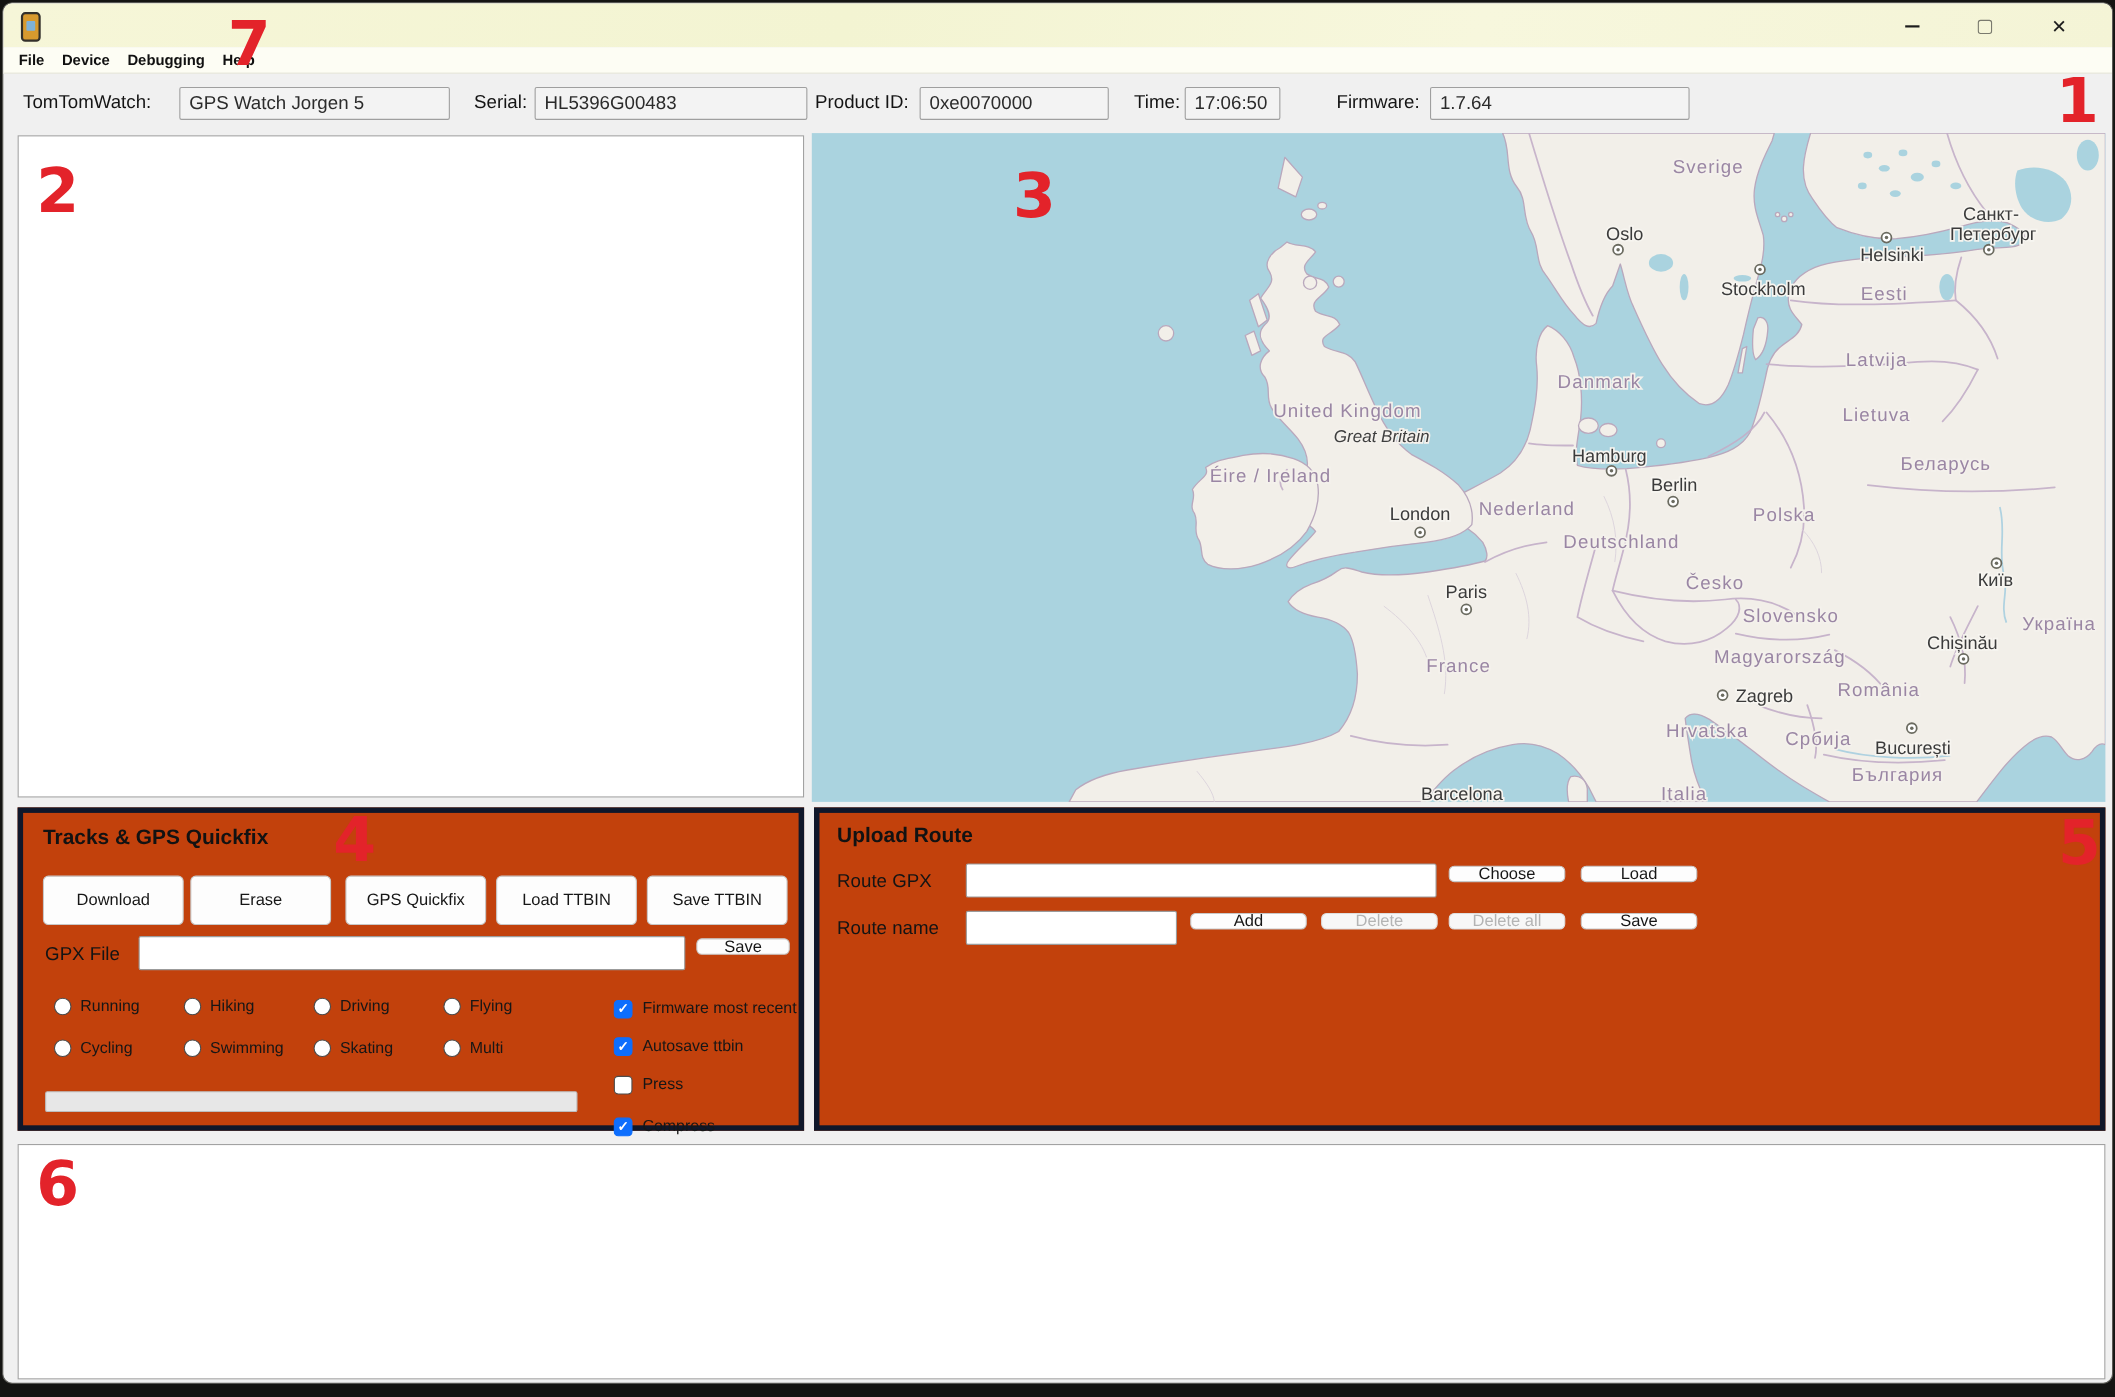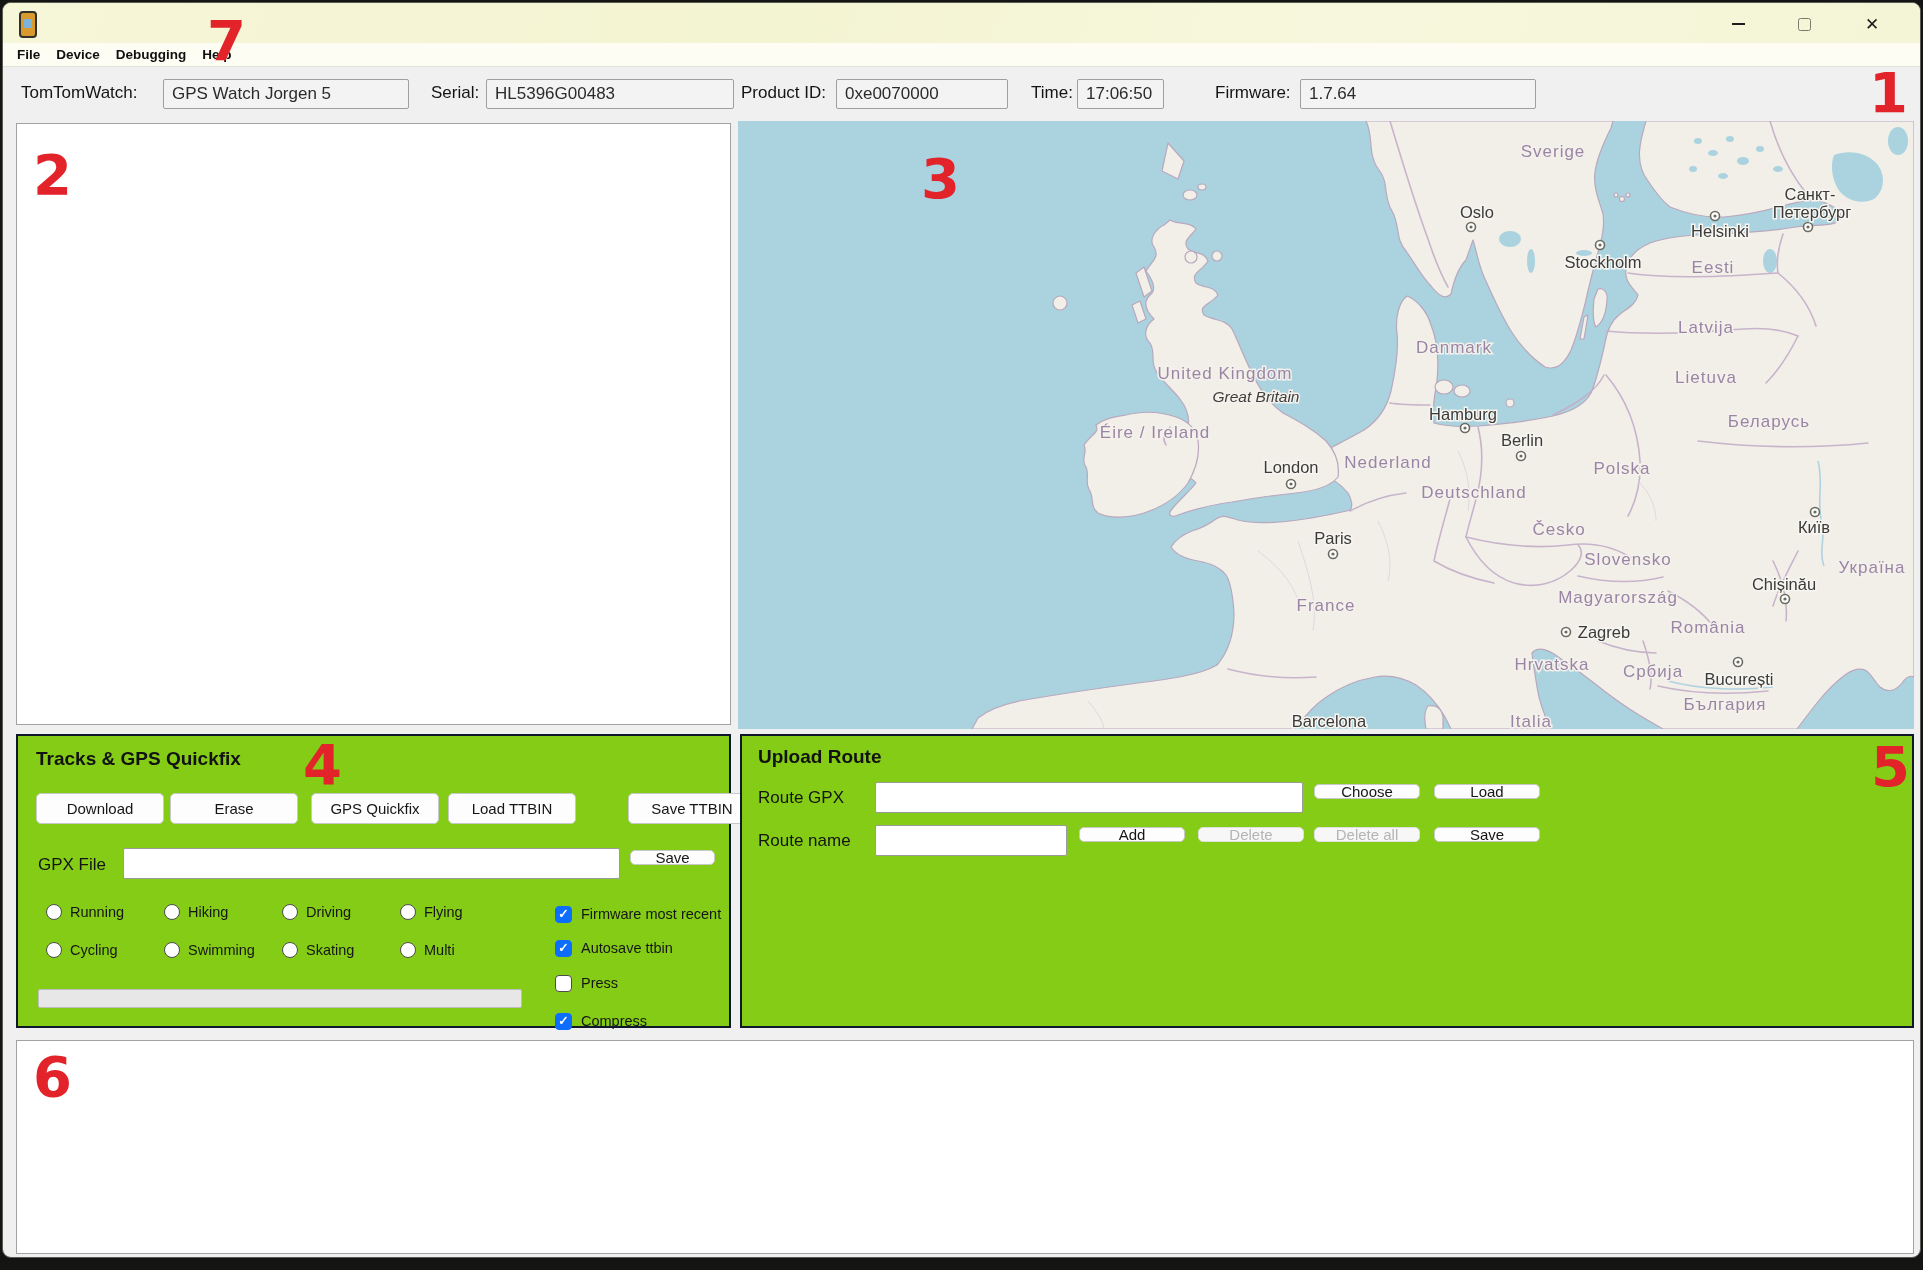--- a/index.html
+++ b/index.html
@@ -19,24 +19,24 @@
   
   .menubar{position:absolute;left:0;top:40px;width:100%;height:24px;background:#fdfdf4;
            border-bottom:1px solid #e3e3d8;display:flex;align-items:center;padding-left:6px;box-sizing:border-box;}
   .menu-item{font-size:13.5px;font-weight:700;color:#101010;padding:0 8px;cursor:default;}
   
   .ib-label{position:absolute;top:80px;font-size:17px;color:#141414;}
   .ib-input{position:absolute;top:76px;height:30px;background:#f3f3f3;border:1px solid #9f9f9f;
             border-radius:2px;font-size:17px;color:#2b2b2b;padding:0 8px;box-sizing:border-box;line-height:28px;white-space:nowrap;overflow:hidden;}
   
   .panel-white{position:absolute;background:#ffffff;border:1px solid #a2a2a2;box-sizing:border-box;}
-  .groupbox{position:absolute;border:2px solid #0f172a;box-sizing:border-box;background:#84cc16;}
+  .groupbox{position:absolute;border:5px solid #0f172a;box-sizing:border-box;background:#c2410c;}
   .gb-header{position:absolute;left:18px;top:12px;font-size:19px;font-weight:700;color:#121212;}
   
-  .btn{position:absolute;height:31px;background:#fdfdfd;border:1px solid #c8c8c8;border-radius:5px;
+  .btn{position:absolute;height:45px;background:#fdfdfd;border:1px solid #c8c8c8;border-radius:5px;
        font-size:15px;color:#161616;display:flex;align-items:center;justify-content:center;box-sizing:border-box;cursor:default;}
   .btn.small{height:15px;}
   .btn.disabled{color:#b4b4b4;border-color:#dedede;background:#f7f7f7;}
   .tinput{position:absolute;background:#ffffff;border:1px solid #9b9b9b;border-radius:2px;box-sizing:border-box;
           font-size:16px;color:#222;padding:0 6px;line-height:29px;}
   .flabel{position:absolute;font-size:17px;color:#141414;}
   
   .radio-item{position:absolute;display:flex;align-items:center;gap:8px;height:22px;}
   .radio-circle{width:16px;height:16px;border:1.7px solid #4c4c4c;border-radius:50%;background:#fff;box-sizing:border-box;flex:0 0 auto;}
   .opt-label{font-size:14.5px;color:#161616;white-space:nowrap;}
@@ -284,21 +284,21 @@
         </g>
     </svg>
   </div>
 
   <div class="groupbox" style="left:13px;top:731px;width:715px;height:294px;">
     <div class="gb-header">Tracks &amp; GPS Quickfix</div>
     <div class="btn" style="left:18px;top:57px;width:128px;">Download</div>
     <div class="btn" style="left:152px;top:57px;width:128px;">Erase</div>
     <div class="btn" style="left:293px;top:57px;width:128px;">GPS Quickfix</div>
     <div class="btn" style="left:430px;top:57px;width:128px;">Load TTBIN</div>
-    <div class="btn" style="left:567px;top:57px;width:128px;margin-left:43px;">Save TTBIN</div>
+    <div class="btn" style="left:567px;top:57px;width:128px;">Save TTBIN</div>
 
     <div class="flabel" style="left:20px;top:119px;">GPX File</div>
     <div class="tinput" style="left:105px;top:112px;width:497px;height:31px;"></div>
     <div class="btn small" style="left:612px;top:114px;width:85px;">Save</div>
 
     <div class="radio-item" style="left:28px;top:165px;">
         <div class="radio-circle"></div>
         <span class="opt-label">Running</span>
       </div>
     <div class="radio-item" style="left:146px;top:165px;">

